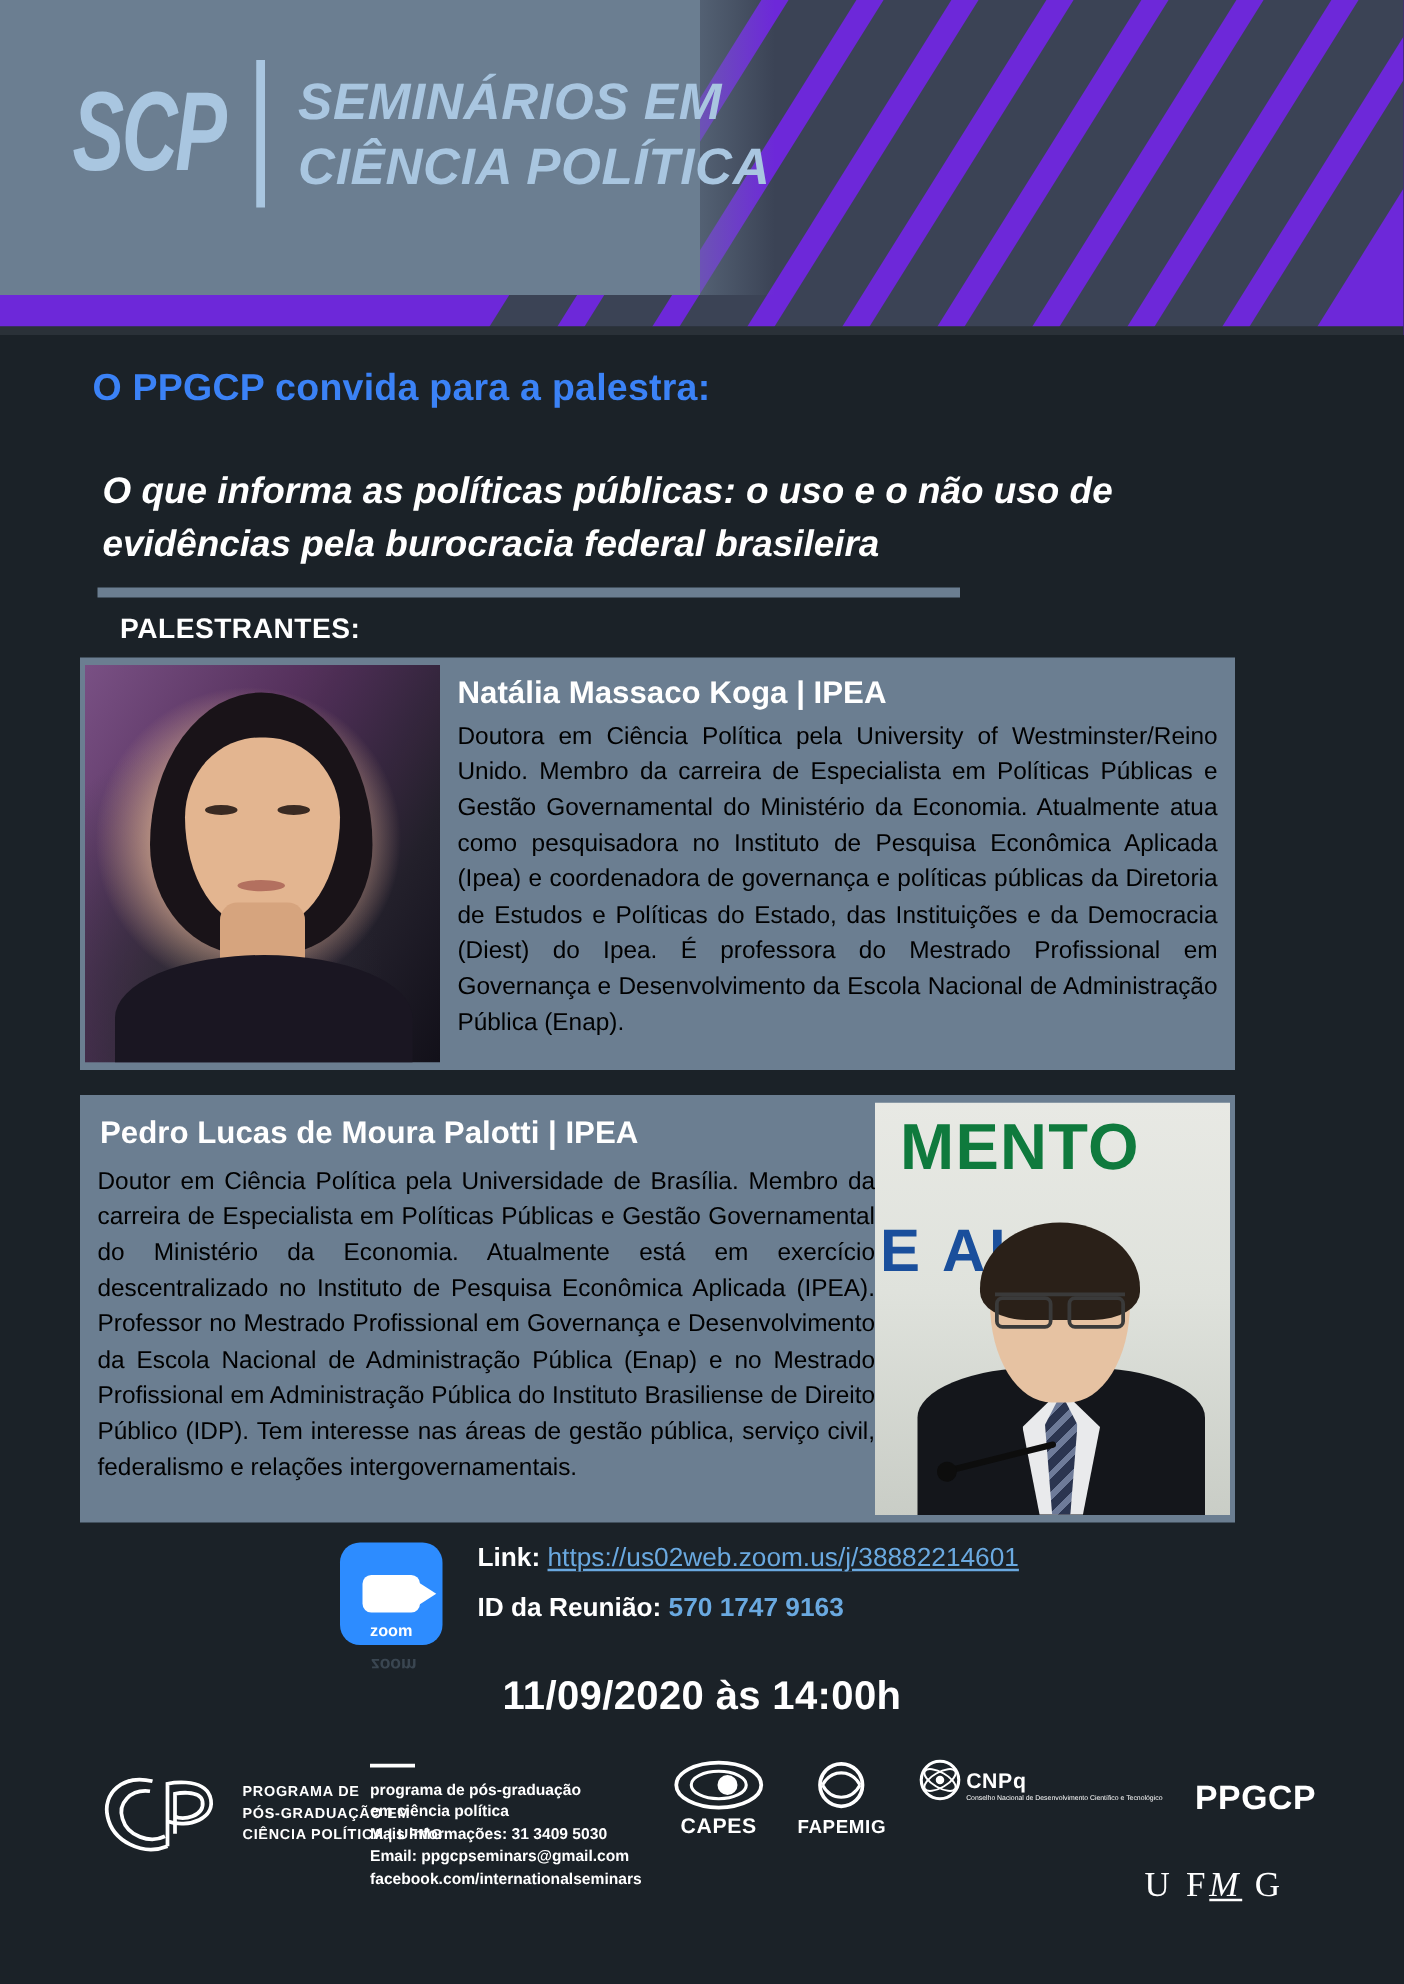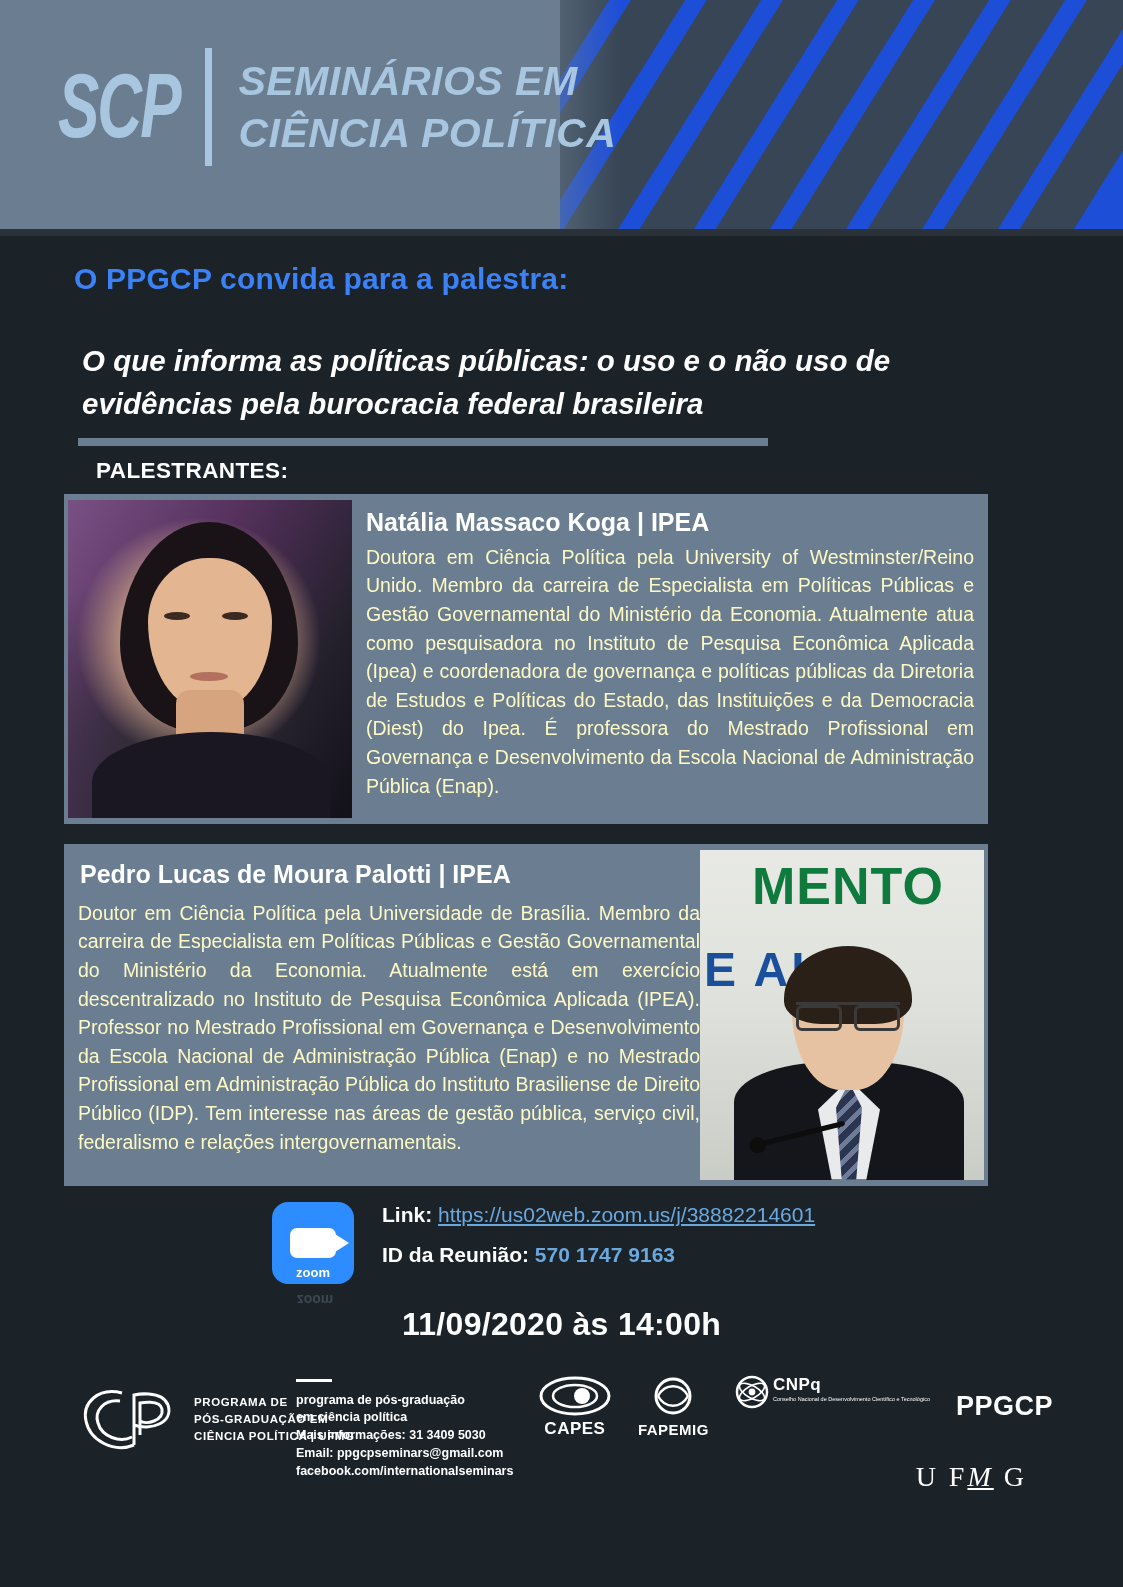--- a/index.html
+++ b/index.html
@@ -11,22 +11,22 @@
     font-family: "Liberation Sans", sans-serif;
     color: #ffffff;
     overflow: hidden;
     position: relative;
   }
 
   
   .header {
     position: relative;
     width: 1123px;
-    height: 236px;
-    background: #1d4ed8;
+    height: 268px;
+    background: #6d28d9;
     overflow: hidden;
   }
   .header-stripes {
     position: absolute;
     inset: 0;
     overflow: hidden;
   }
   .stripe {
     position: absolute;
     background: #39444e;
@@ -190,21 +190,21 @@
   }
 
   .photo-2 .pimg {
     position: absolute; inset: 0;
     background: linear-gradient(180deg, #e8e9e4 0%, #dfe2dc 46%, #c9cdc6 100%);
   }
   .photo-2 .banner-green {
     position: absolute; left: 0; top: 6px; width: 100%; height: 64px;
     color: #0f7a3d; font-size: 52px; font-weight: bold;
     font-family: "Liberation Sans", sans-serif;
-    letter-spacing: 1px; padding-left: 4px; margin-left: 48px;
+    letter-spacing: 1px; padding-left: 20px;
   }
   .photo-2 .banner-blue {
     position: absolute; left: 0; top: 92px; width: 100%; height: 60px;
     color: #1a4f9c; font-size: 48px; font-weight: bold;
     letter-spacing: 3px; padding-left: 4px;
   }
   .photo-2 .head {
     position: absolute; left: 92px; top: 108px; width: 112px; height: 132px;
     background: #e6c2a2; border-radius: 46% 46% 44% 44% / 40% 40% 60% 60%;
   }
@@ -252,21 +252,21 @@
   .speaker-name {
     font-size: 25px;
     font-weight: bold;
     margin: 4px 0 6px 0;
   }
   .speaker-name.second { margin: 6px 0 10px 2px; }
   .bio-text {
     font-size: 19.5px;
     line-height: 1.47;
     text-align: justify;
-    color: #fef9c3;
+    color: #000000;
   }
   .card-2-inner {
     width: 100%;
     padding: 10px 0 0 14px;
   }
 
   
   .link-block {
     margin: 16px 0 0 0;
     display: flex;
@@ -497,21 +497,21 @@
       <div class="agency">
         <svg class="fapemig-mark" width="56" height="44" viewBox="0 0 56 44">
           <circle cx="28" cy="21" r="17" fill="none" stroke="#ffffff" stroke-width="3"></circle>
           <path d="M13 21 C20 8, 36 8, 43 21" fill="none" stroke="#ffffff" stroke-width="2.5"></path>
           <path d="M13 21 C20 34, 36 34, 43 21" fill="none" stroke="#ffffff" stroke-width="2.5"></path>
         </svg>
         <div class="agency-name small">FAPEMIG</div>
       </div>
 
       <div class="agency">
-        <div style="display:flex;align-items:flex-start;gap:4px;">
+        <div style="display:flex;align-items:flex-end;gap:4px;">
           <svg class="cnpq-mark" width="34" height="34" viewBox="0 0 34 34">
             <circle cx="17" cy="17" r="15" fill="none" stroke="#ffffff" stroke-width="2.5"></circle>
             <ellipse cx="17" cy="17" rx="14" ry="6" fill="none" stroke="#ffffff" stroke-width="1.6" transform="rotate(30 17 17)"></ellipse>
             <ellipse cx="17" cy="17" rx="14" ry="6" fill="none" stroke="#ffffff" stroke-width="1.6" transform="rotate(-30 17 17)"></ellipse>
             <circle cx="17" cy="17" r="3.4" fill="#ffffff"></circle>
           </svg>
           <div style="text-align:left;">
             <div class="agency-name">CNPq</div>
             <div class="cnpq-sub">Conselho Nacional de Desenvolvimento
 Científico e Tecnológico</div>

